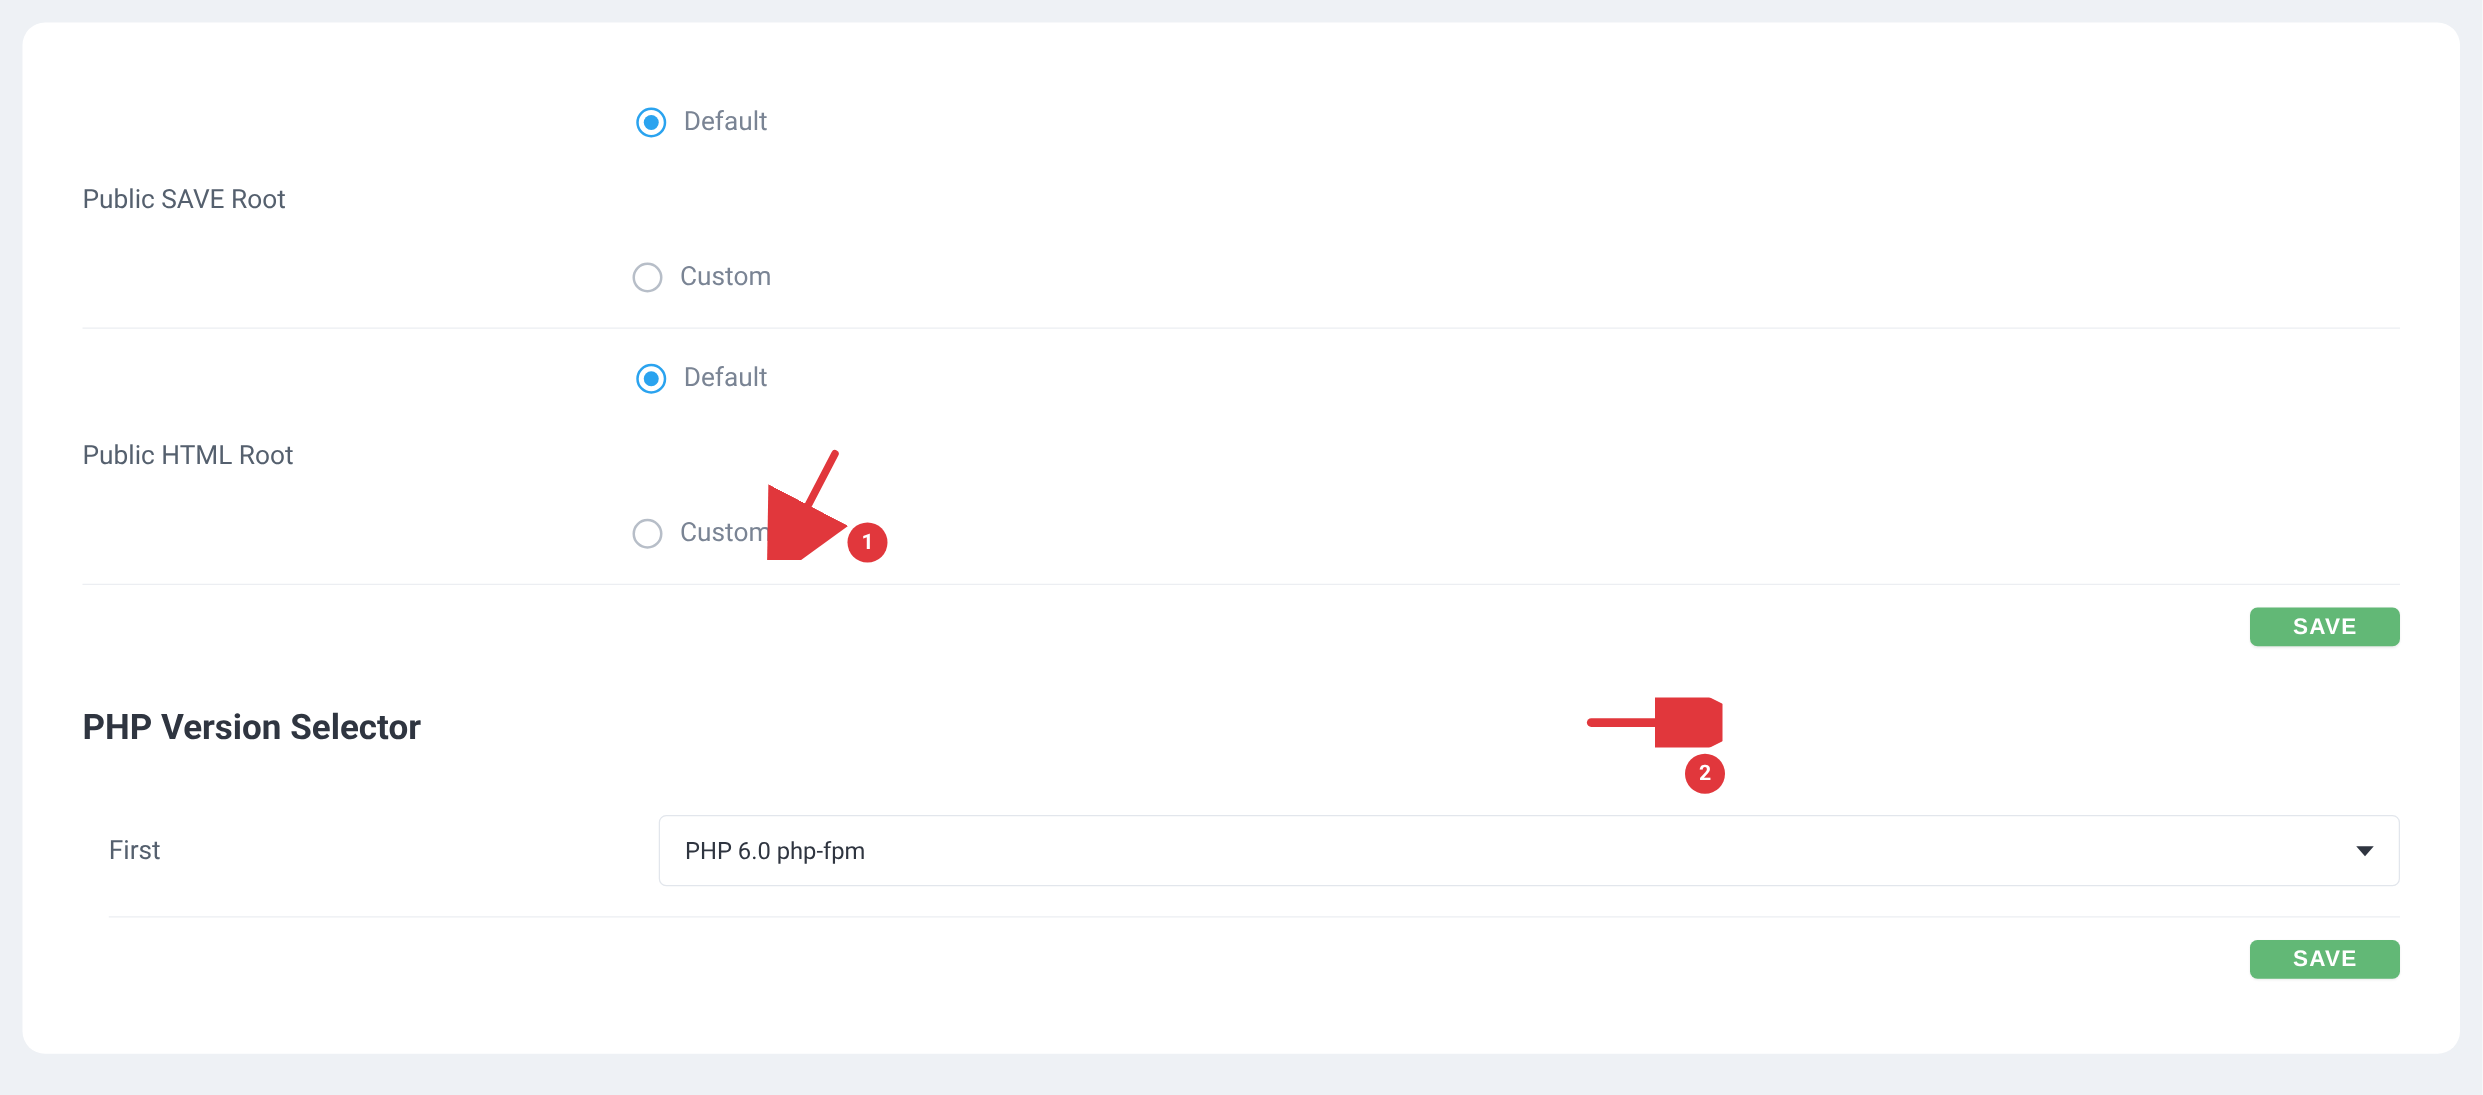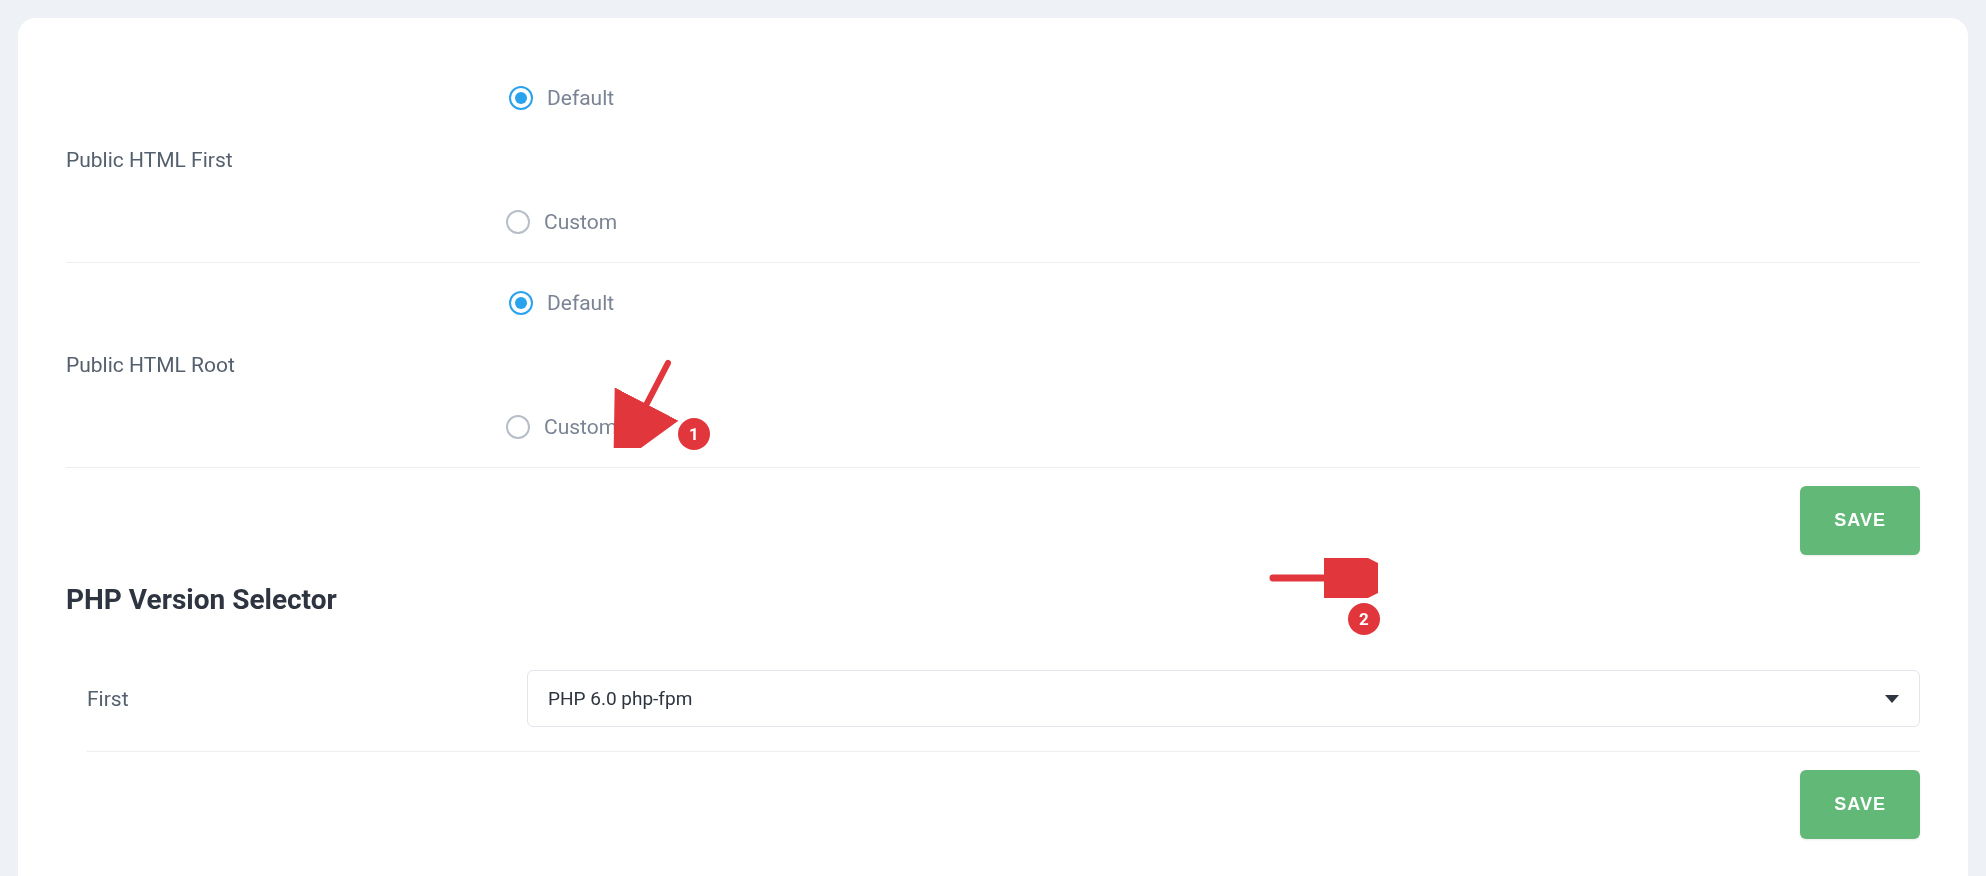--- a/index.html
+++ b/index.html
@@ -69,32 +69,32 @@
   .save-row {
     display: flex;
     justify-content: flex-end;
     padding: 18px 0 0 0;
   }
   .save-btn {
     background: #62b876;
     color: #ffffff;
     border: none;
     border-radius: 6px;
-    padding: 24px 34px;
+    padding: 5px 34px;
     font-size: 18px;
     font-weight: 600;
     letter-spacing: 1px;
     cursor: pointer;
     box-shadow: 0 1px 2px rgba(0,0,0,0.08);
   }
   .section-title {
     font-size: 28px;
     font-weight: 700;
     color: #2f3540;
-    margin-top: 28px;
+    margin-top: 48px;
     margin-bottom: 30px;
   }
   .select-row {
     display: flex;
     align-items: center;
     padding: 24px 0;
     border-bottom: 1px solid #eceef2;
     margin-left: 21px;
   }
   .select-wrap {
@@ -141,21 +141,21 @@
     justify-content: center;
     pointer-events: none;
   }
 </style>
 </head>
 <body>
 
 <div class="card">
 
   <div class="row">
-    <div class="row-label">Public HTML First</div>
+    <div class="row-label">Public SAVE Root</div>
     <div class="radio-group">
       <div class="radio-option">
         <span class="radio-circle selected"></span>
         <span class="radio-text">Default</span>
       </div>
       <div class="radio-option">
         <span class="radio-circle"></span>
         <span class="radio-text">Custom</span>
       </div>
     </div>

